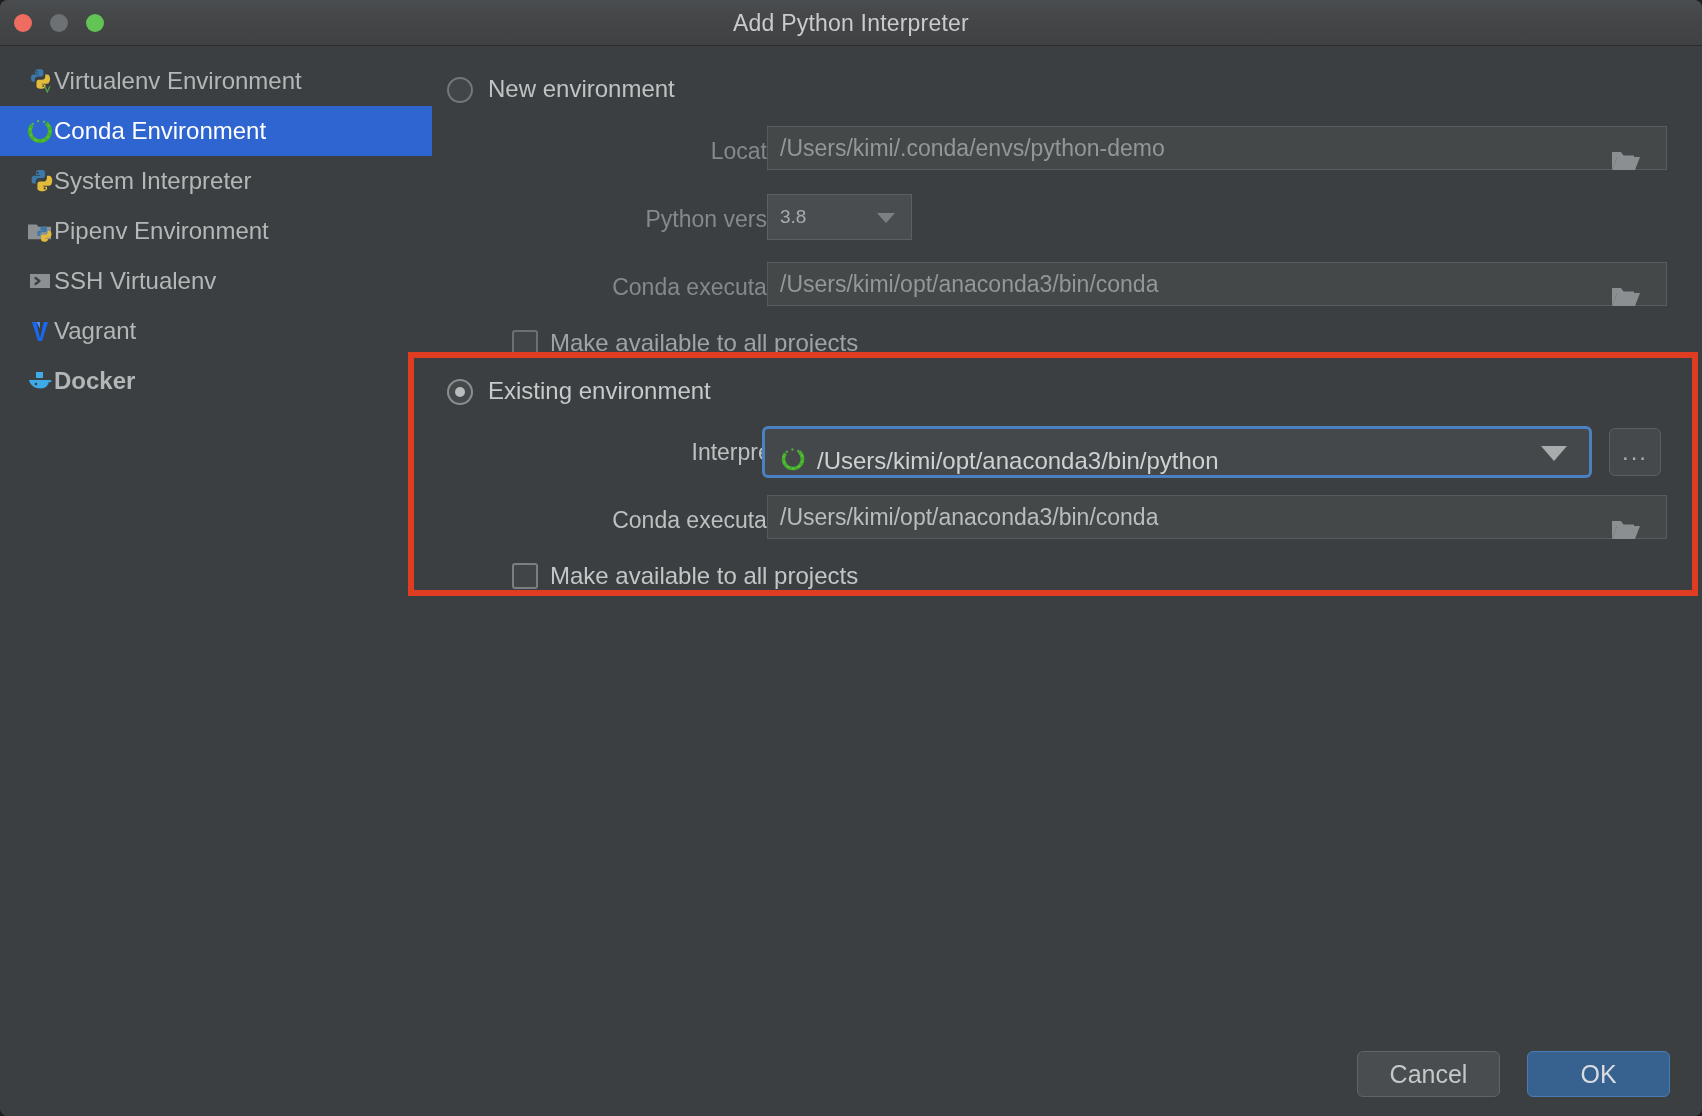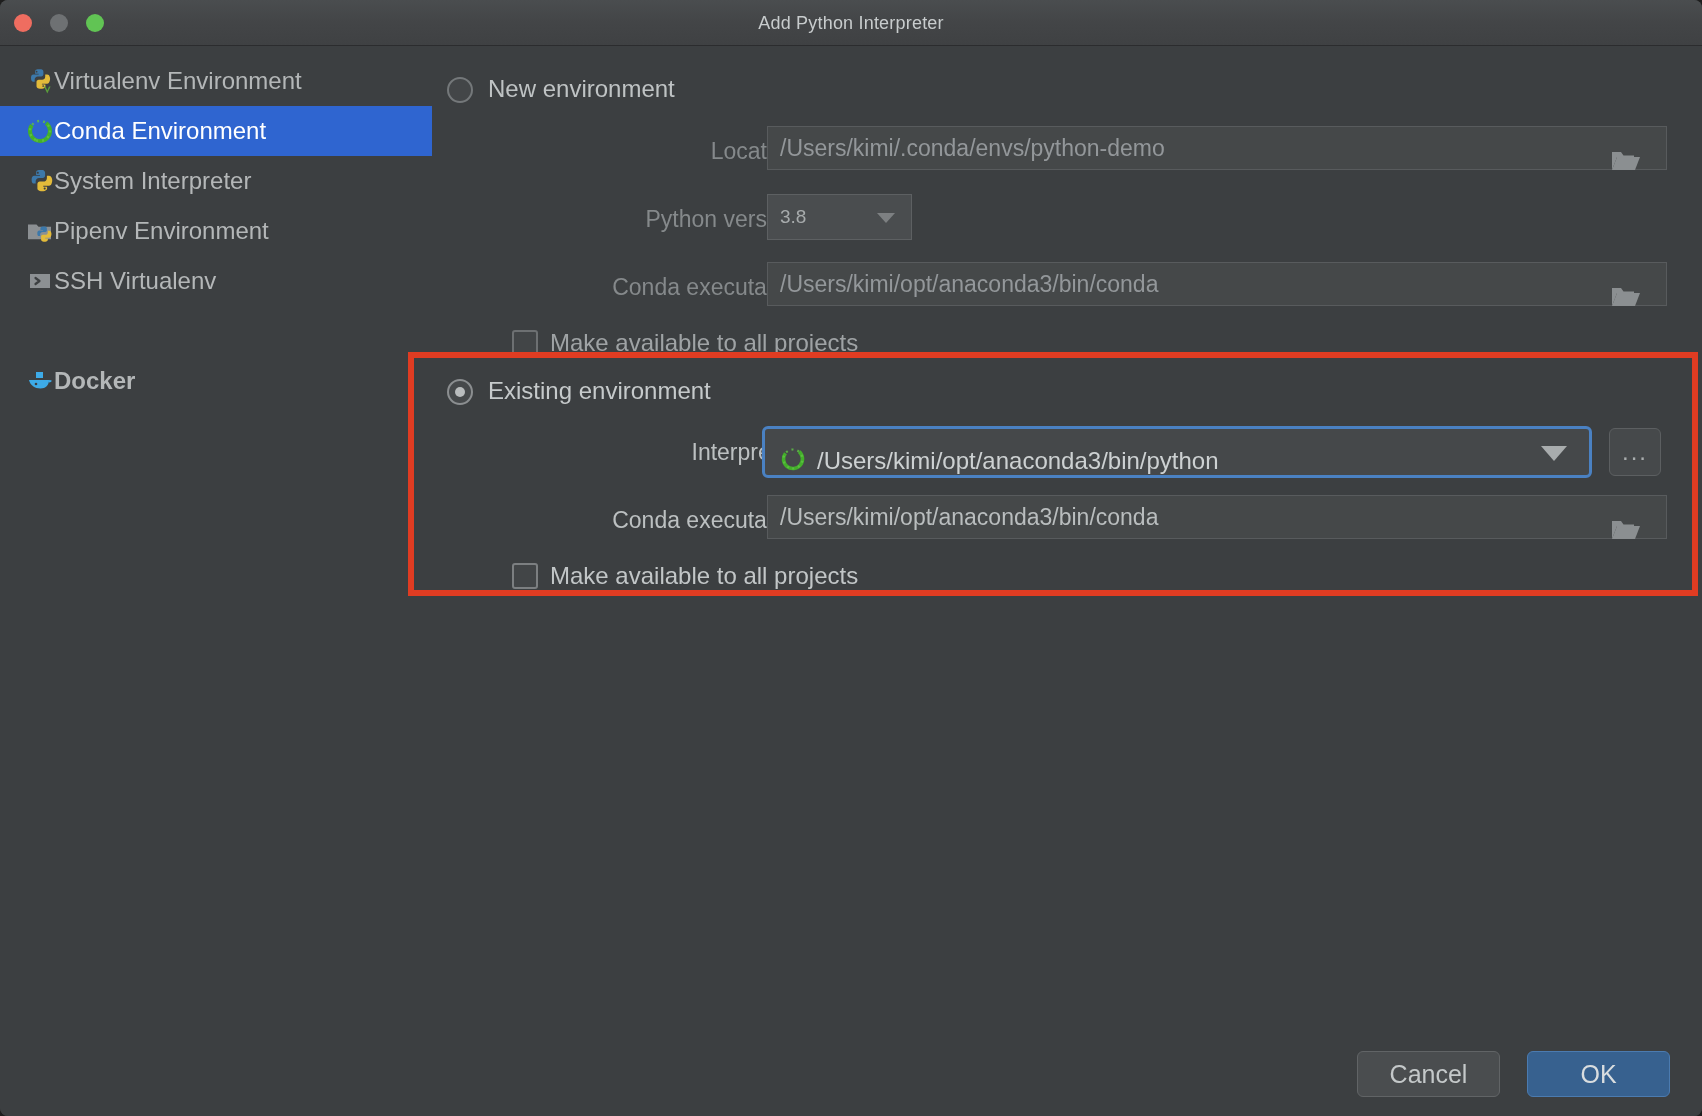--- a/index.html
+++ b/index.html
@@ -48,21 +48,21 @@
   .traffic.max    { left: 86px;  background: #61c454; }
 
   .title-text {
     position: absolute;
     left: 0; top: 0;
     width: 1702px;
     height: 54px;
     line-height: 46px;
     text-align: center;
     color: #c8cccd;
-    font-size: 18px;
+    font-size: 23px;
     letter-spacing: 0.2px;
   }
 
   
   .content {
     position: absolute;
     left: 0; top: 46px;
     width: 1702px;
     height: 1070px;
     background: #3c3f41;
@@ -334,20 +334,29 @@
       <div class="side-item" style="top:210px;">
         <span class="side-icon">
           <svg width="28" height="28" viewBox="0 0 28 28">
             <rect x="4" y="7" width="20" height="14" fill="#8c9093"></rect>
             <path d="M9.5 11l4 3-4 3" fill="none" stroke="#3c3f41" stroke-width="2.2" stroke-linecap="round" stroke-linejoin="round"></path>
           </svg>
         </span>
         <span class="lbl">SSH Virtualenv</span>
       </div>
 
+      <div class="side-item" style="top:260px;">
+        <span class="side-icon">
+          <svg width="28" height="28" viewBox="0 0 28 28">
+            <path d="M6 5h4.2l3.8 16.5L17.8 5H22l-6 19h-4z" fill="#1868f0"></path>
+            <path d="M10.2 5H14v6.5z" fill="#4a8ef5"></path>
+          </svg>
+        </span>
+        <span class="lbl">Vagrant</span>
+      </div>
 
       <div class="side-item" style="top:310px;font-weight:bold;">
         <span class="side-icon">
           <svg width="28" height="28" viewBox="0 0 28 28">
             <rect x="10" y="5" width="7" height="6" fill="#3dabe8"></rect>
             <path d="M3 13h20c0 5-3.5 8.5-8.5 8.5C8.5 21.5 4.5 18.5 3 13z" fill="#3dabe8"></path>
             <path d="M22 13.5c1.5-1 3-.5 3.8.3-.6 1.2-1.8 1.8-3.2 1.5z" fill="#3dabe8"></path>
             <circle cx="10" cy="17" r="1.3" fill="#3c3f41"></circle>
           </svg>
         </span>

